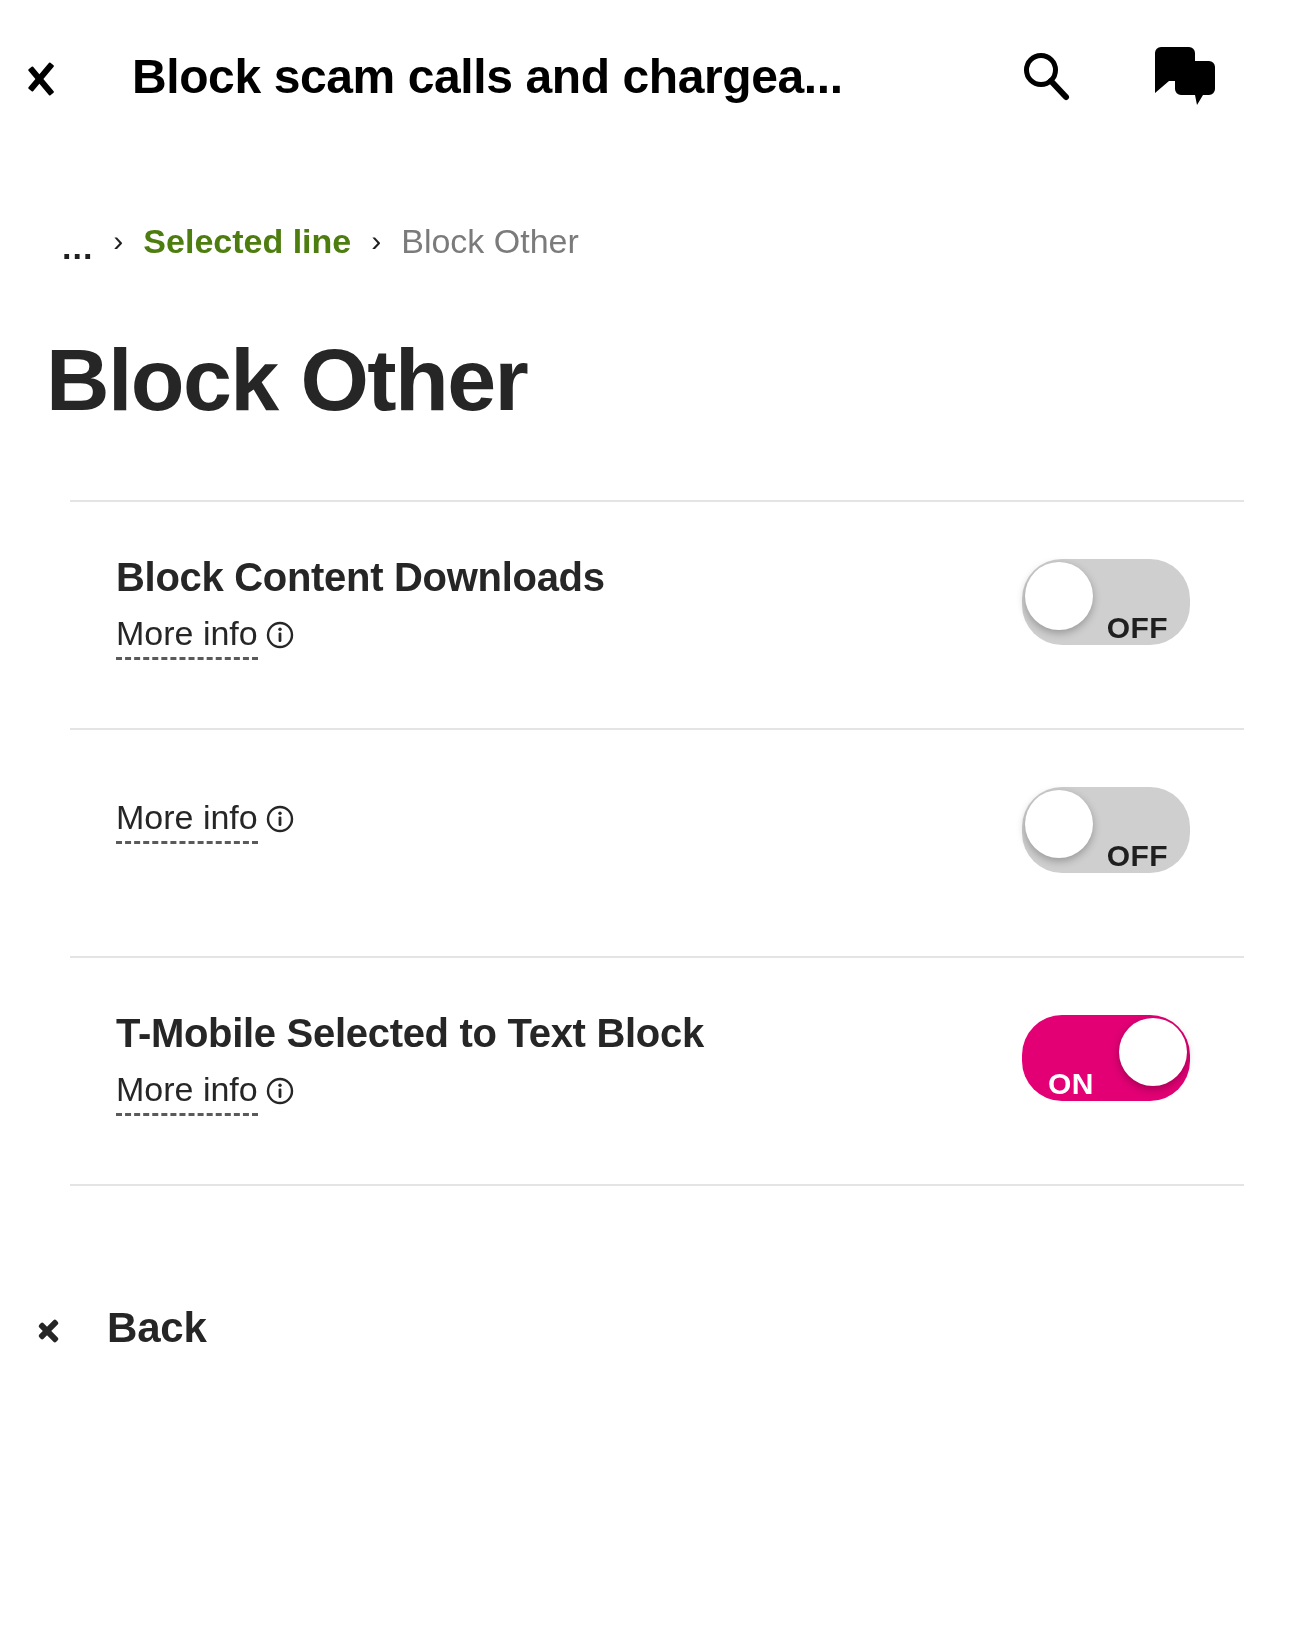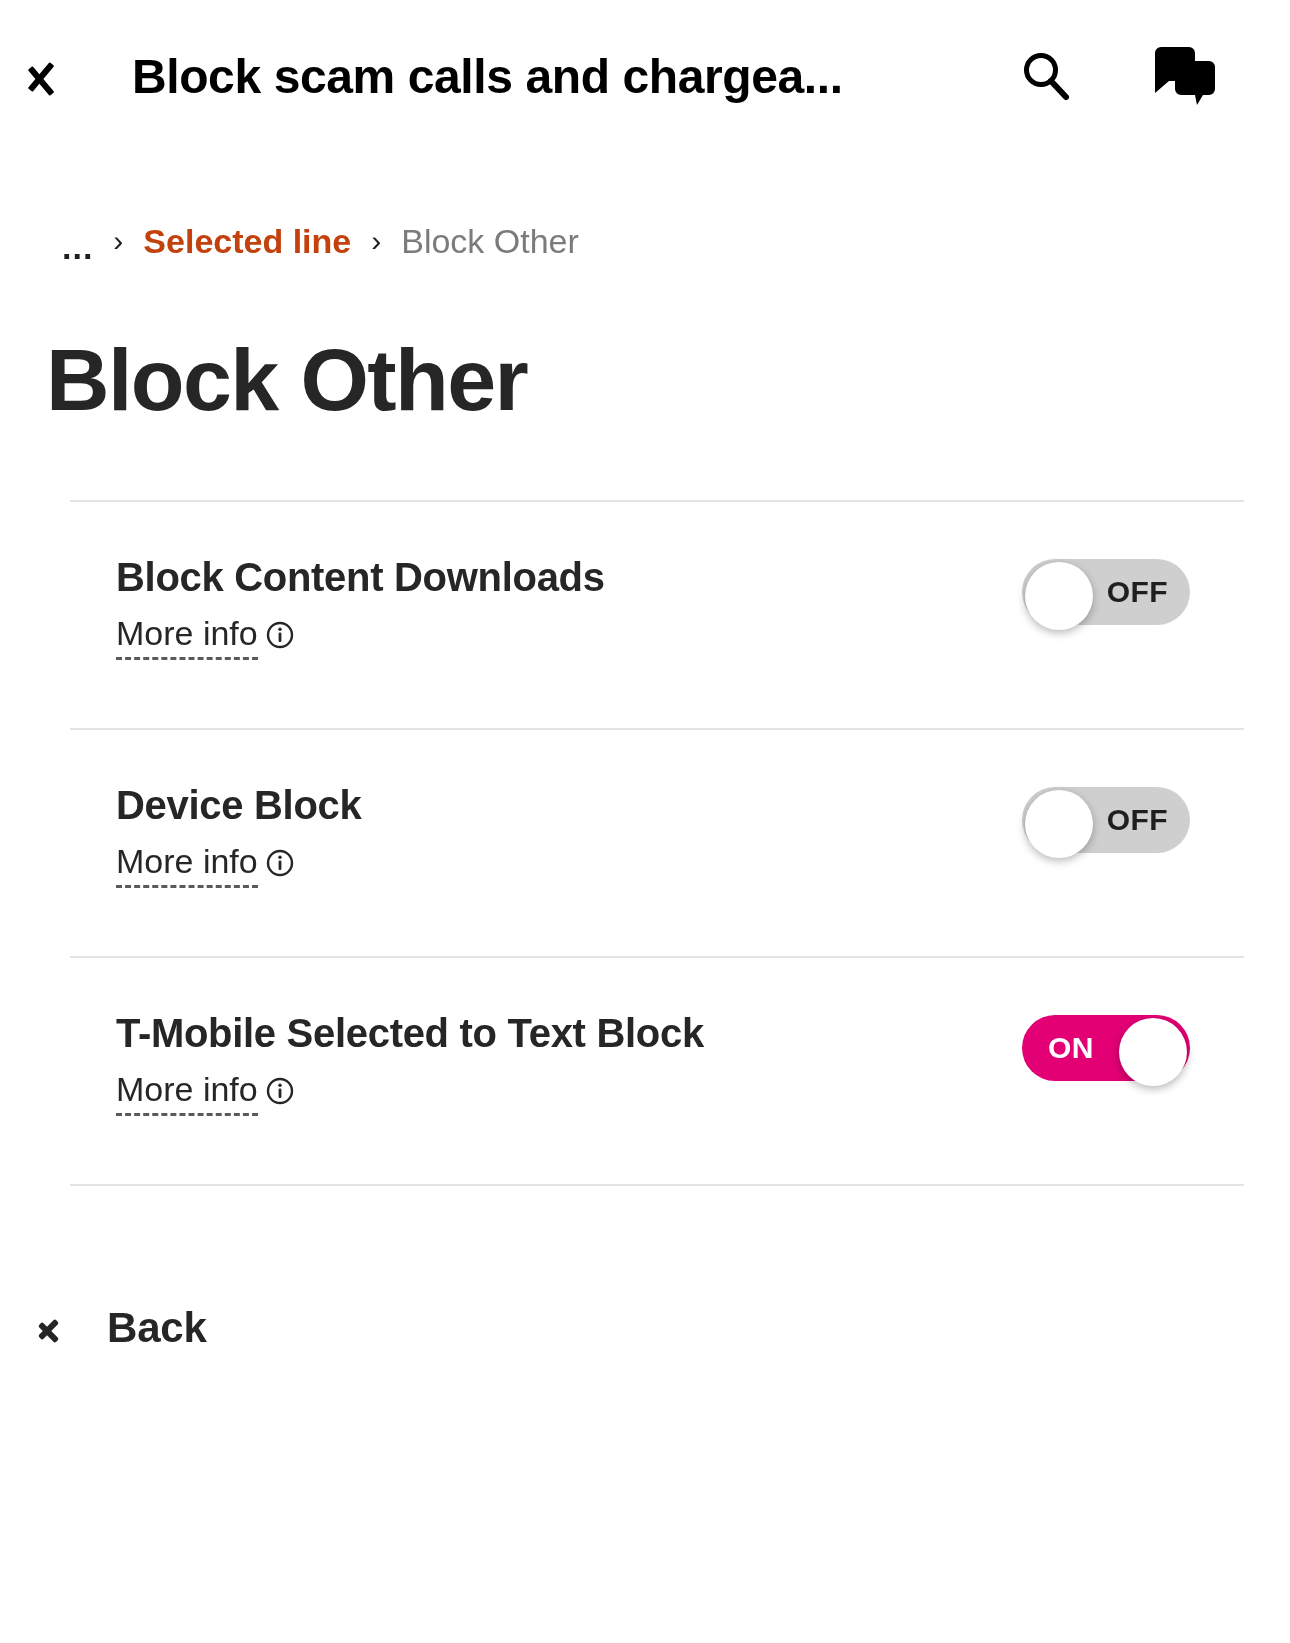--- a/index.html
+++ b/index.html
@@ -93,21 +93,21 @@
     top: 6px;
   }
   .crumb-sep {
     margin: 0 20px;
     color: #1f1f1f;
     font-weight: 500;
     font-size: 30px;
   }
   .crumb-link {
     font-weight: 700;
-    color: #c2410c;
+    color: #4d7c0f;
     cursor: pointer;
   }
   .crumb-current {
     font-weight: 400;
     color: #7b7b7b;
   }
 
   
   .page-title {
     padding: 0 0 0 46px;
@@ -165,25 +165,25 @@
     height: 28px;
     flex: 0 0 auto;
     position: relative;
     top: -3px;
   }
 
   
   .toggle {
     flex: 0 0 auto;
     width: 168px;
-    height: 66px;
+    height: 86px;
     border-radius: 40px;
     position: relative;
     display: flex;
-    align-items: center;
+    align-items: flex-end;
     cursor: pointer;
     margin-top: 4px;
     user-select: none;
   }
   .toggle.off { background: #cfcfcf; justify-content: flex-end; }
   .toggle.on  { background: #e20074; justify-content: flex-start; }
   .toggle-label {
     font-size: 30px;
     font-weight: 700;
     letter-spacing: 0.4px;
@@ -289,21 +289,20 @@
     <div class="toggle off">
       <span class="knob"></span>
       <span class="toggle-label">OFF</span>
     </div>
   </div>
 
   <div class="divider"></div>
 
   <div class="row">
     <div class="row-text">
-      <div class="row-title">Device Block</div>
       <div class="more-info">
         <span class="more-info-label">More info</span>
         <svg class="info-icon" viewBox="0 0 28 28">
           <circle cx="14" cy="14" r="12" fill="none" stroke="#262626" stroke-width="2.4"></circle>
           <circle cx="14" cy="8.2" r="1.7" fill="#262626"></circle>
           <rect x="12.6" y="11.6" width="2.8" height="9.4" rx="1.2" fill="#262626"></rect>
         </svg>
       </div>
     </div>
     <div class="toggle off">

